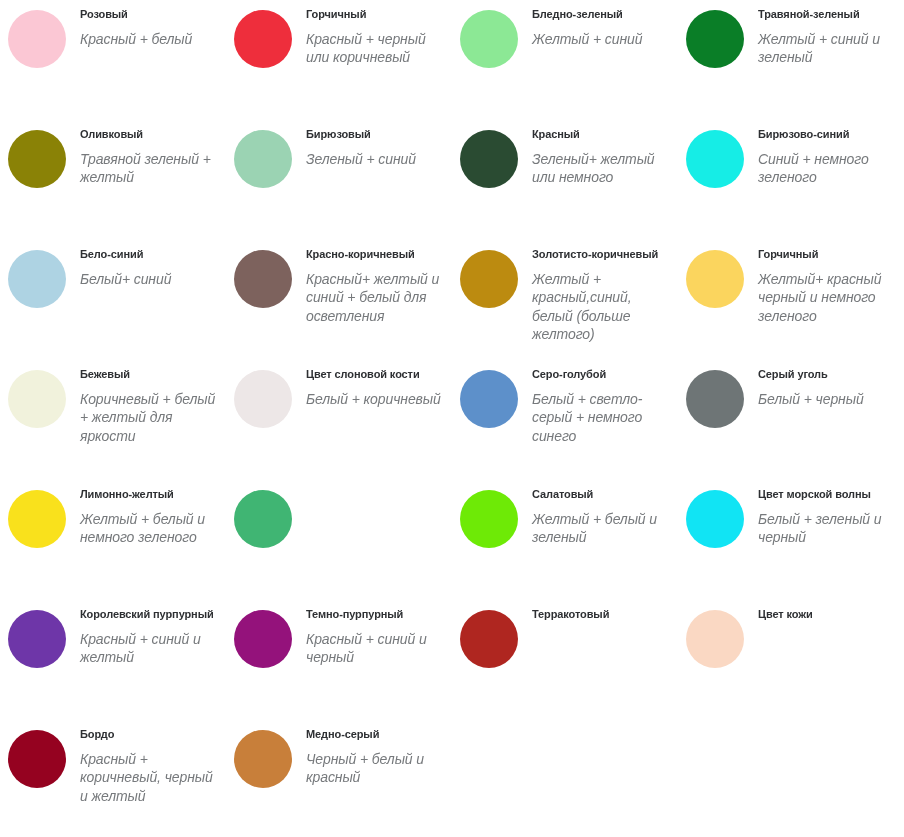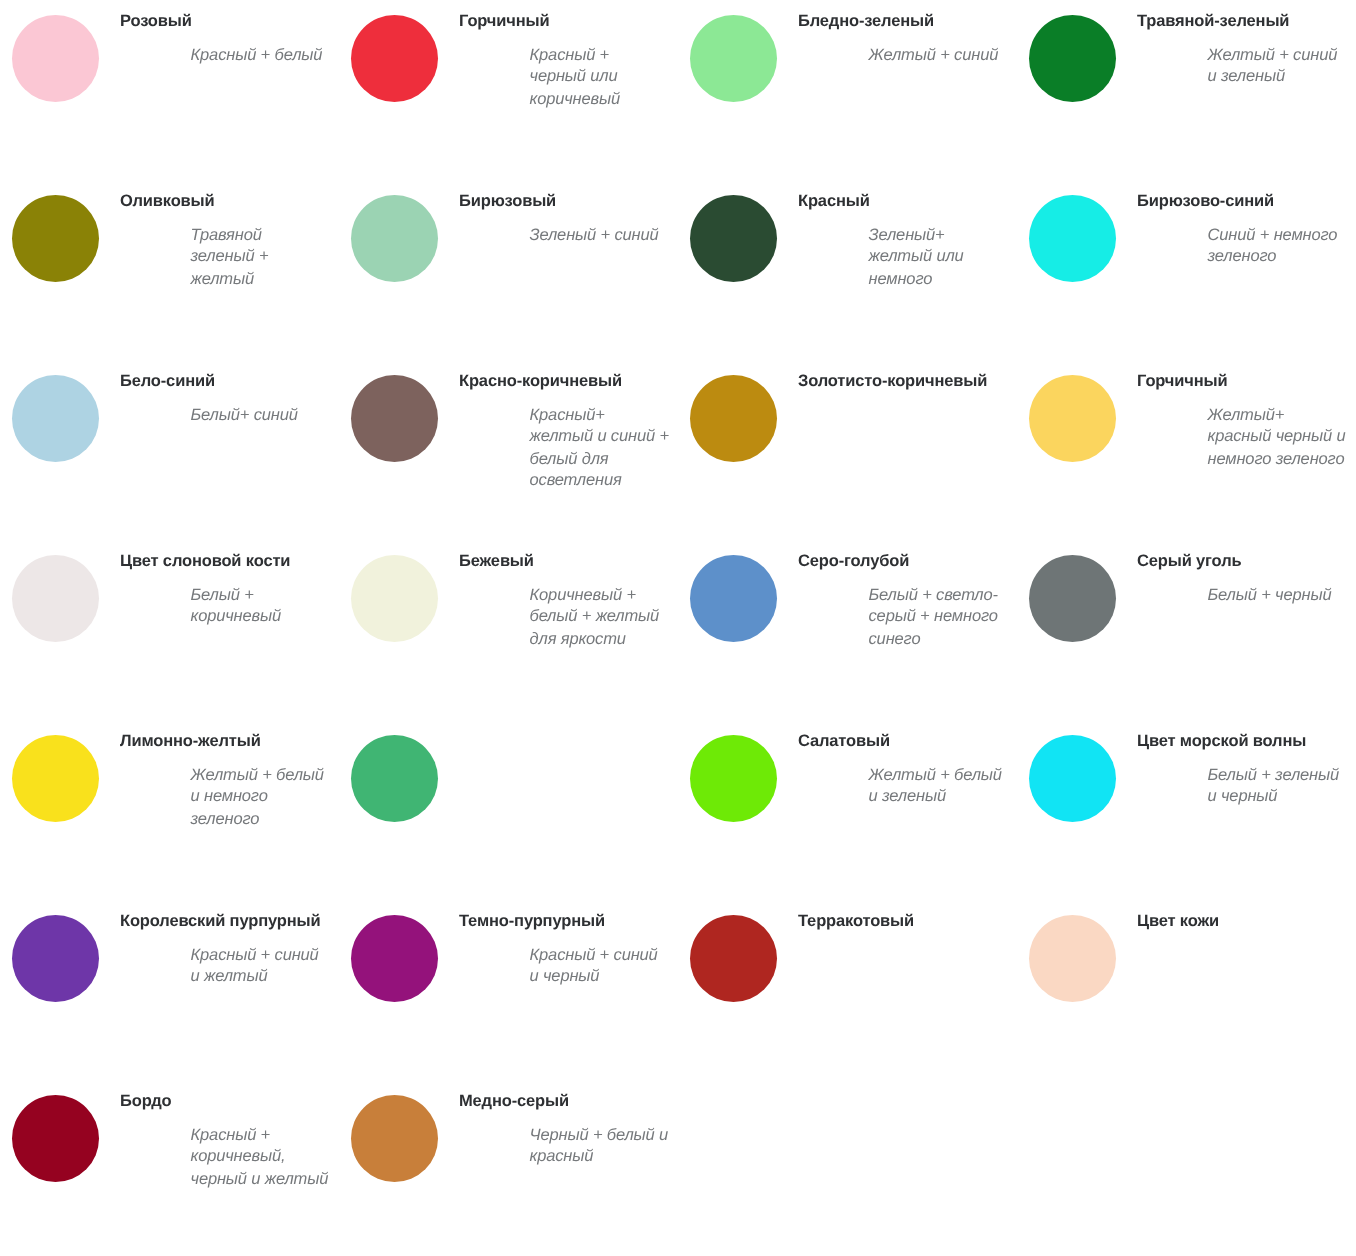--- a/index.html
+++ b/index.html
@@ -52,27 +52,26 @@
     font-size: 11px;
     font-weight: bold;
     color: #2e3033;
     line-height: 1.16;
     letter-spacing: -0.1px;
     margin-bottom: 9px;
     word-wrap: break-word;
   }
 
   .swatch-recipe {
-    font-size: 11px;
+    font-size: 14px;
     font-style: italic;
     color: #76797c;
     line-height: 1.32;
     letter-spacing: -0.1px;
     word-wrap: break-word;
-    margin-left: 47px;
   }
 </style>
 </head>
 <body style="background: rgb(255, 255, 255);">
 
 <div id="chart-grid">
     <div class="swatch-cell">
       <div class="swatch-dot" style="background: rgb(251, 199, 212);"></div>
       <div class="swatch-text">
         <div class="swatch-name">Розовый</div>
@@ -139,44 +138,45 @@
       <div class="swatch-dot" style="background: rgb(125, 98, 93);"></div>
       <div class="swatch-text">
         <div class="swatch-name">Красно-коричневый</div>
         <div class="swatch-recipe">Красный+ желтый и синий + белый для осветления</div>
       </div>
     </div>
     <div class="swatch-cell">
       <div class="swatch-dot" style="background: rgb(188, 139, 16);"></div>
       <div class="swatch-text">
         <div class="swatch-name">Золотисто-коричневый</div>
+        <div class="swatch-recipe">Желтый + красный,синий, белый (больше желтого)</div>
       </div>
     </div>
     <div class="swatch-cell">
       <div class="swatch-dot" style="background: rgb(251, 213, 94);"></div>
       <div class="swatch-text">
         <div class="swatch-name">Горчичный</div>
         <div class="swatch-recipe">Желтый+ красный черный и немного зеленого</div>
       </div>
     </div>
     <div class="swatch-cell">
+      <div class="swatch-dot" style="background: rgb(241, 242, 220);"></div>
+      <div class="swatch-text">
+        <div class="swatch-name">Бежевый</div>
+        <div class="swatch-recipe">Коричневый + белый + желтый для яркости</div>
+      </div>
+    </div>
+    <div class="swatch-cell">
       <div class="swatch-dot" style="background: rgb(237, 231, 231);"></div>
       <div class="swatch-text">
         <div class="swatch-name">Цвет слоновой кости</div>
         <div class="swatch-recipe">Белый + коричневый</div>
       </div>
     </div>
     <div class="swatch-cell">
-      <div class="swatch-dot" style="background: rgb(241, 242, 220);"></div>
-      <div class="swatch-text">
-        <div class="swatch-name">Бежевый</div>
-        <div class="swatch-recipe">Коричневый + белый + желтый для яркости</div>
-      </div>
-    </div>
-    <div class="swatch-cell">
       <div class="swatch-dot" style="background: rgb(93, 144, 202);"></div>
       <div class="swatch-text">
         <div class="swatch-name">Серо-голубой</div>
         <div class="swatch-recipe">Белый + светло-серый + немного синего</div>
       </div>
     </div>
     <div class="swatch-cell">
       <div class="swatch-dot" style="background: rgb(110, 117, 118);"></div>
       <div class="swatch-text">
         <div class="swatch-name">Серый уголь</div>

